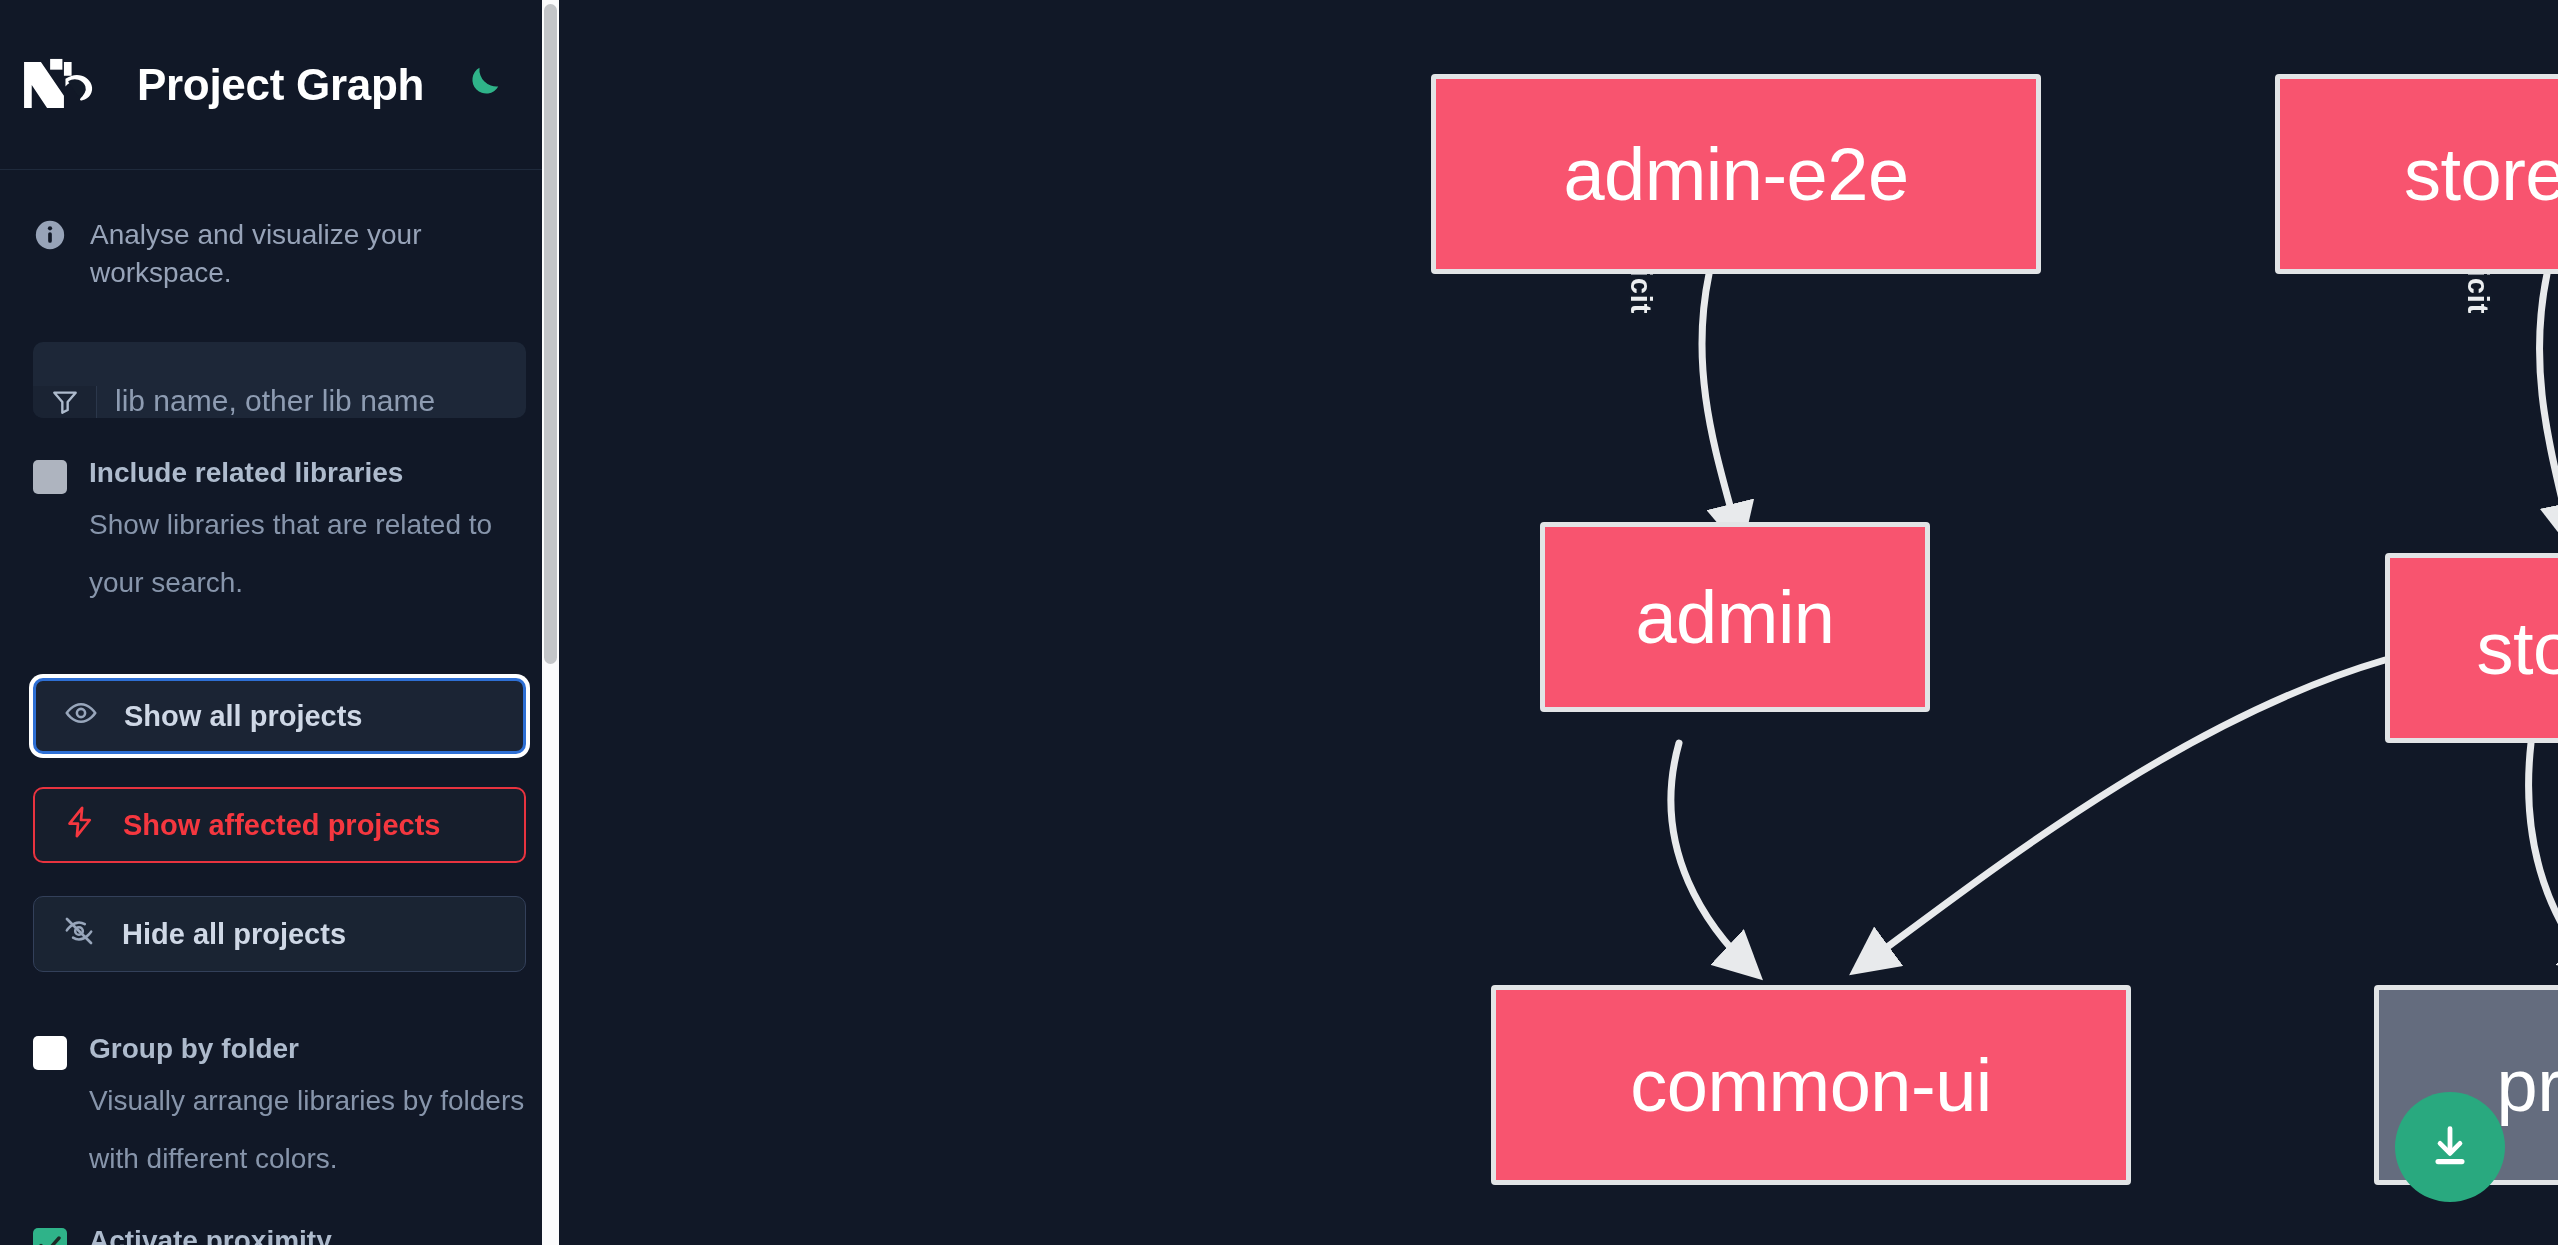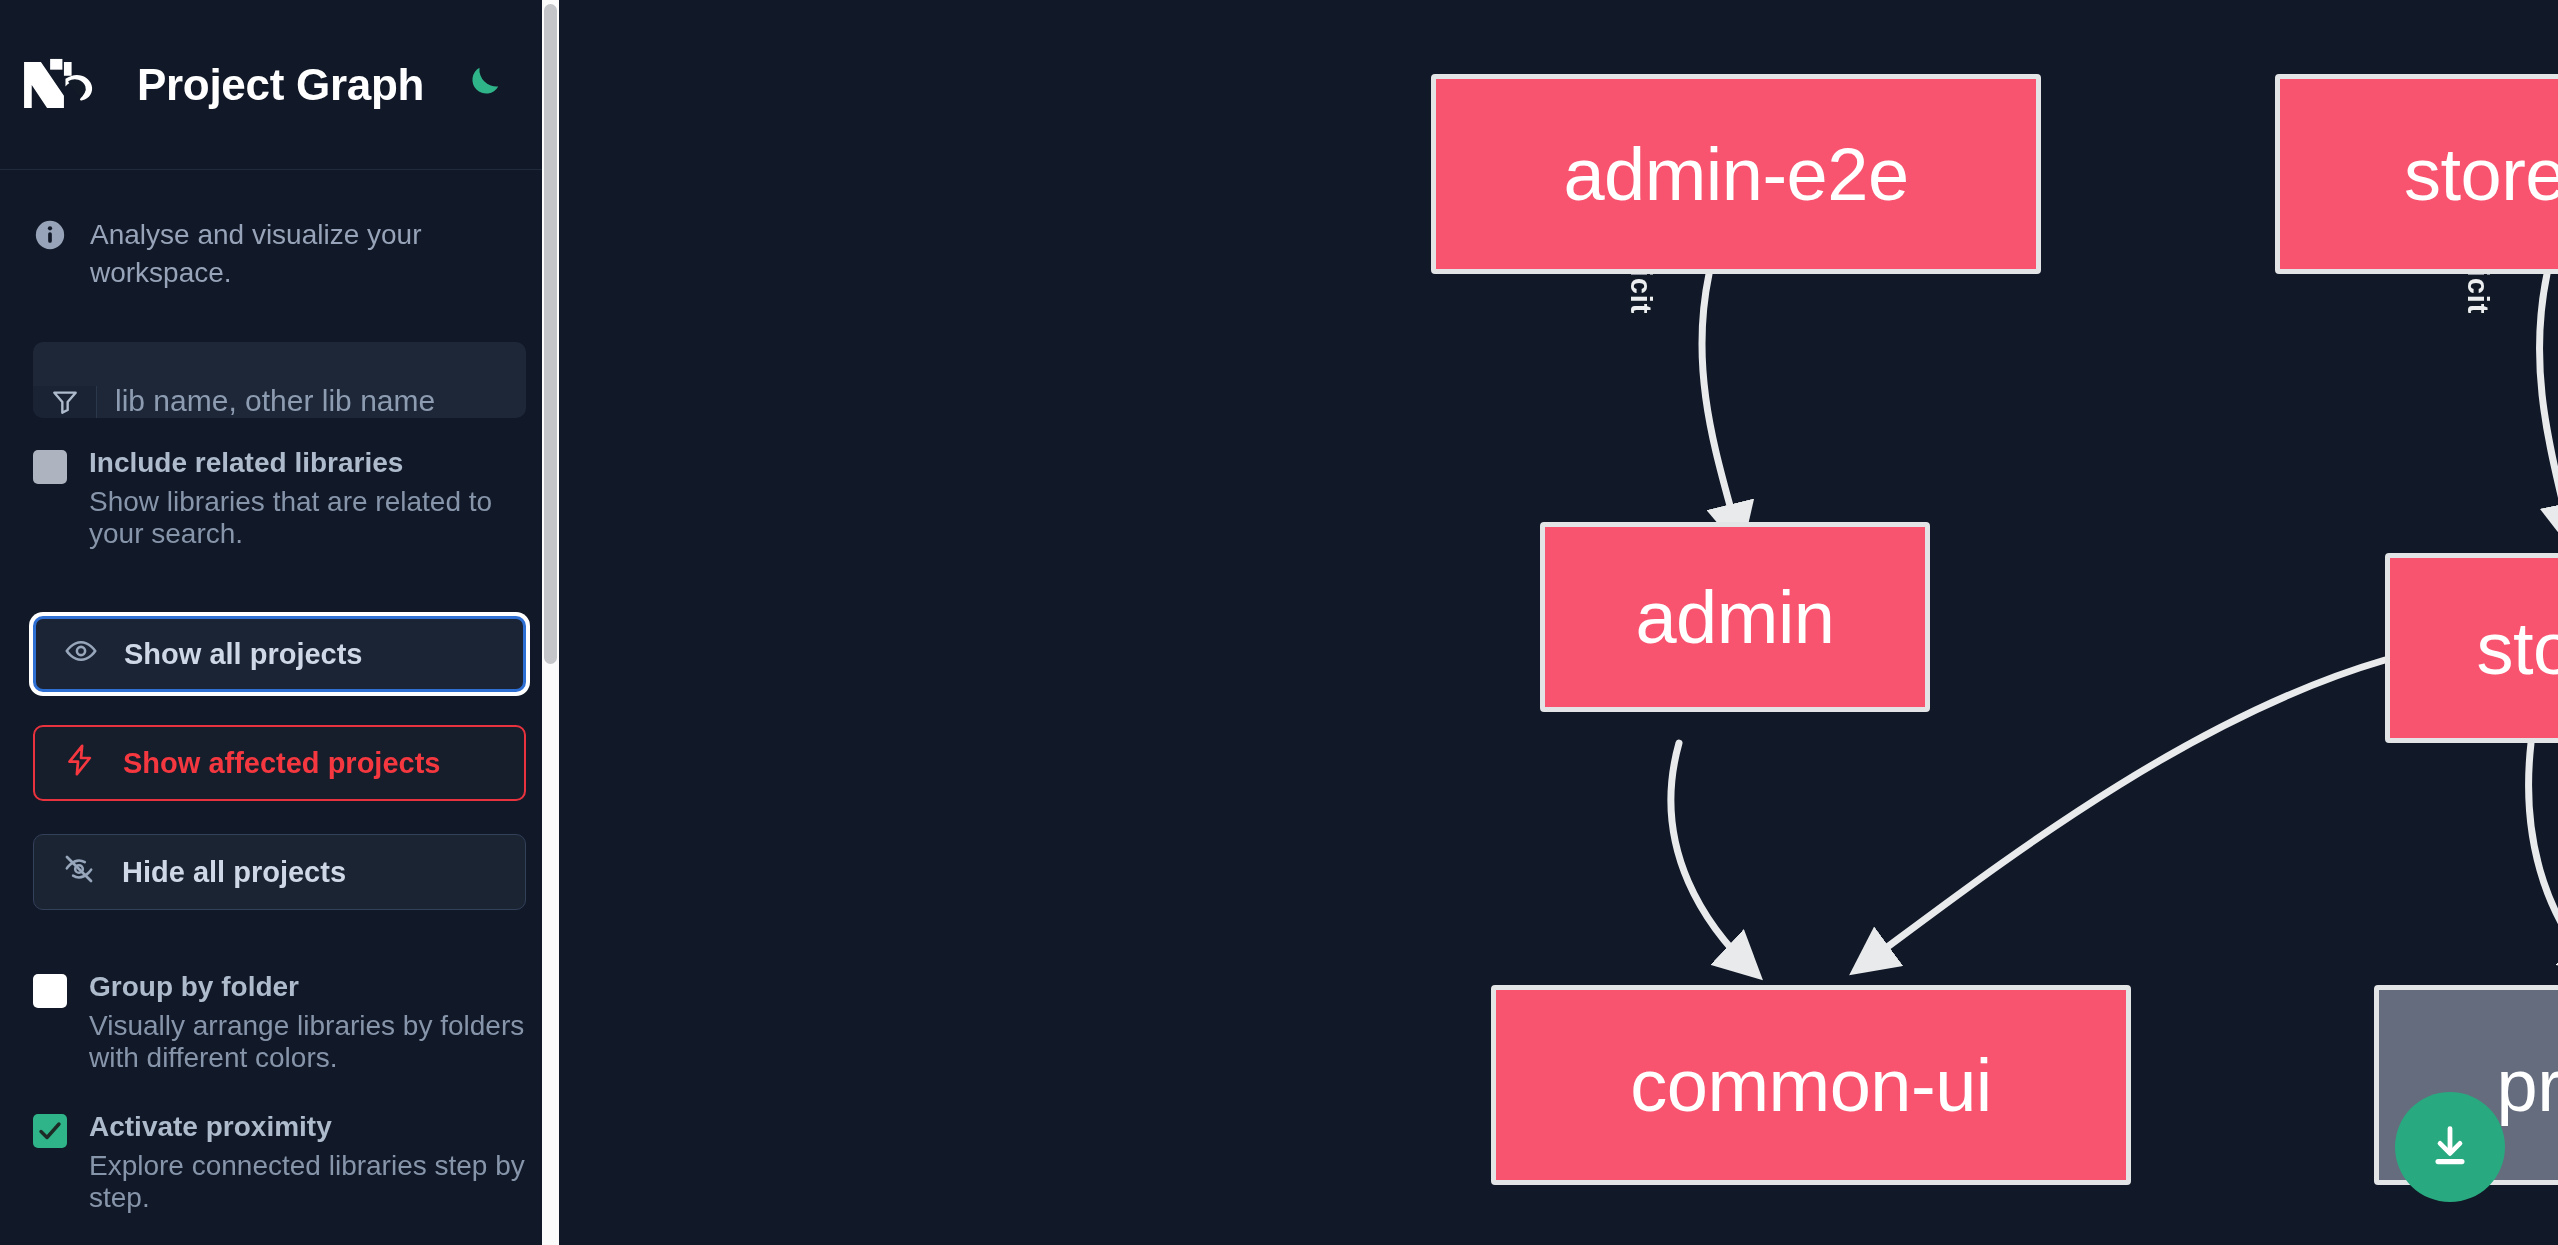--- a/index.html
+++ b/index.html
@@ -77,21 +77,21 @@
     font-size: 30px;
     font-family: "Liberation Sans", sans-serif;
     padding: 0 18px;
   }
   .filter-input::placeholder { color: #8e9cb2; }
 
   .check-block {
     display: flex;
     gap: 22px;
     padding: 0 33px;
-    margin-top: 28px;
+    margin-top: 38px;
   }
   .cbx {
     width: 34px; height: 34px;
     border-radius: 5px;
     flex: 0 0 34px;
     margin-top: 4px;
     cursor: pointer;
     position: relative;
   }
   .cbx.gray  { background: #aeb4bf; }
@@ -102,21 +102,21 @@
   .check-label {
     color: #aebbcd;
     font-size: 28px;
     font-weight: 700;
     line-height: 34px;
   }
   .check-desc {
     color: #8795ab;
     font-size: 28px;
     font-weight: 400;
-    line-height: 32px;
+    line-height: 58px;
     margin-top: 6px;
     max-width: 455px;
   }
 
   .btn-stack { margin: 66px 33px 0 33px; display: flex; flex-direction: column; gap: 33px; }
   .gbtn {
     height: 76px;
     border-radius: 10px;
     display: flex;
     align-items: center;

